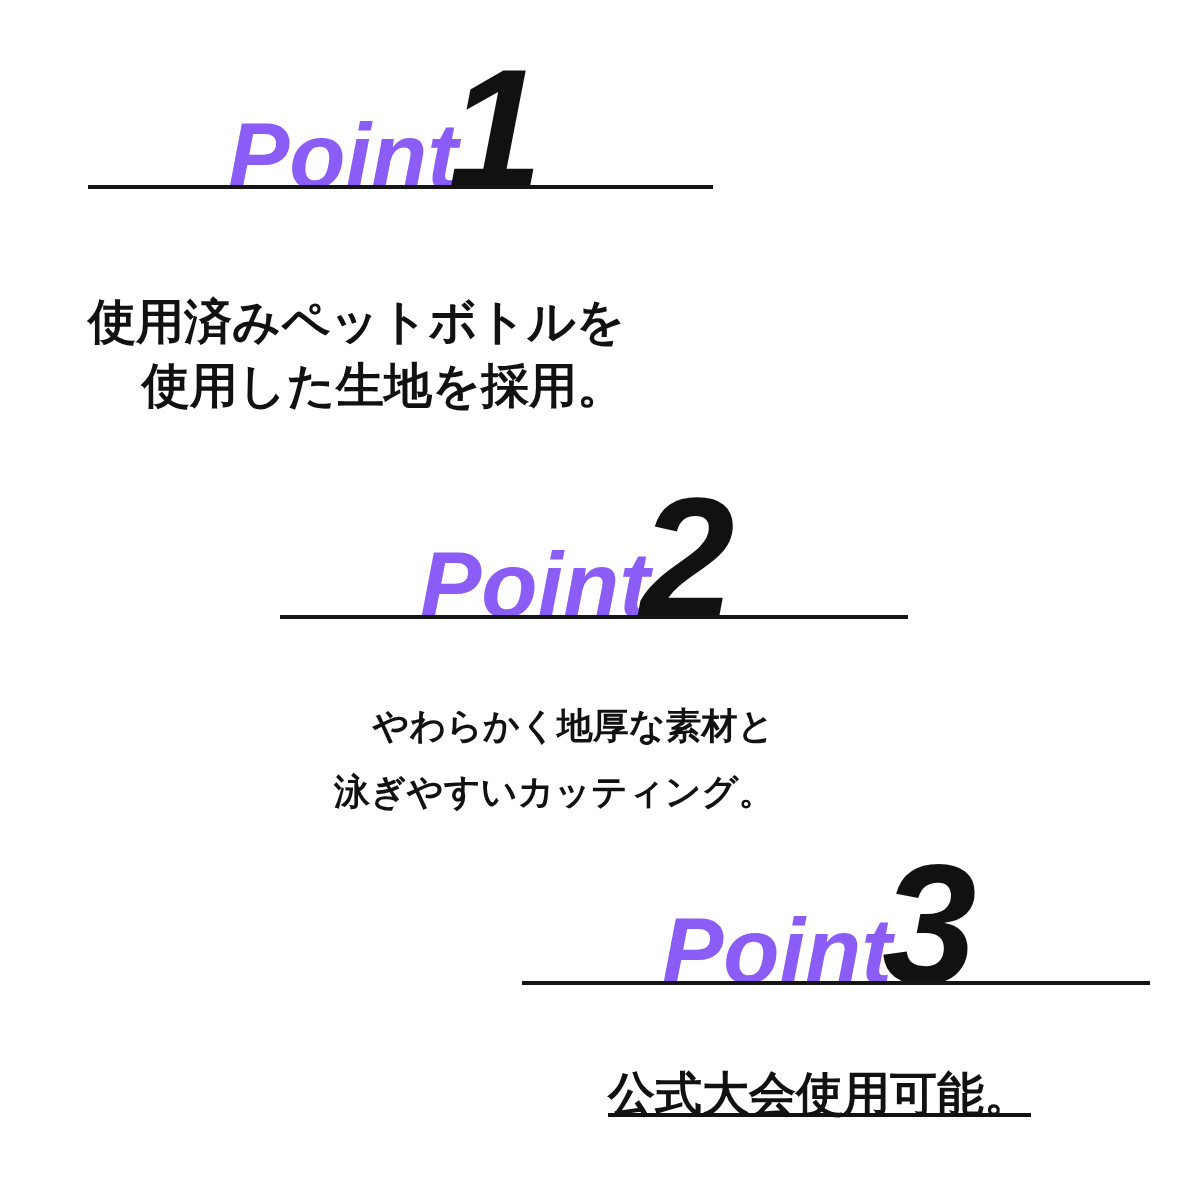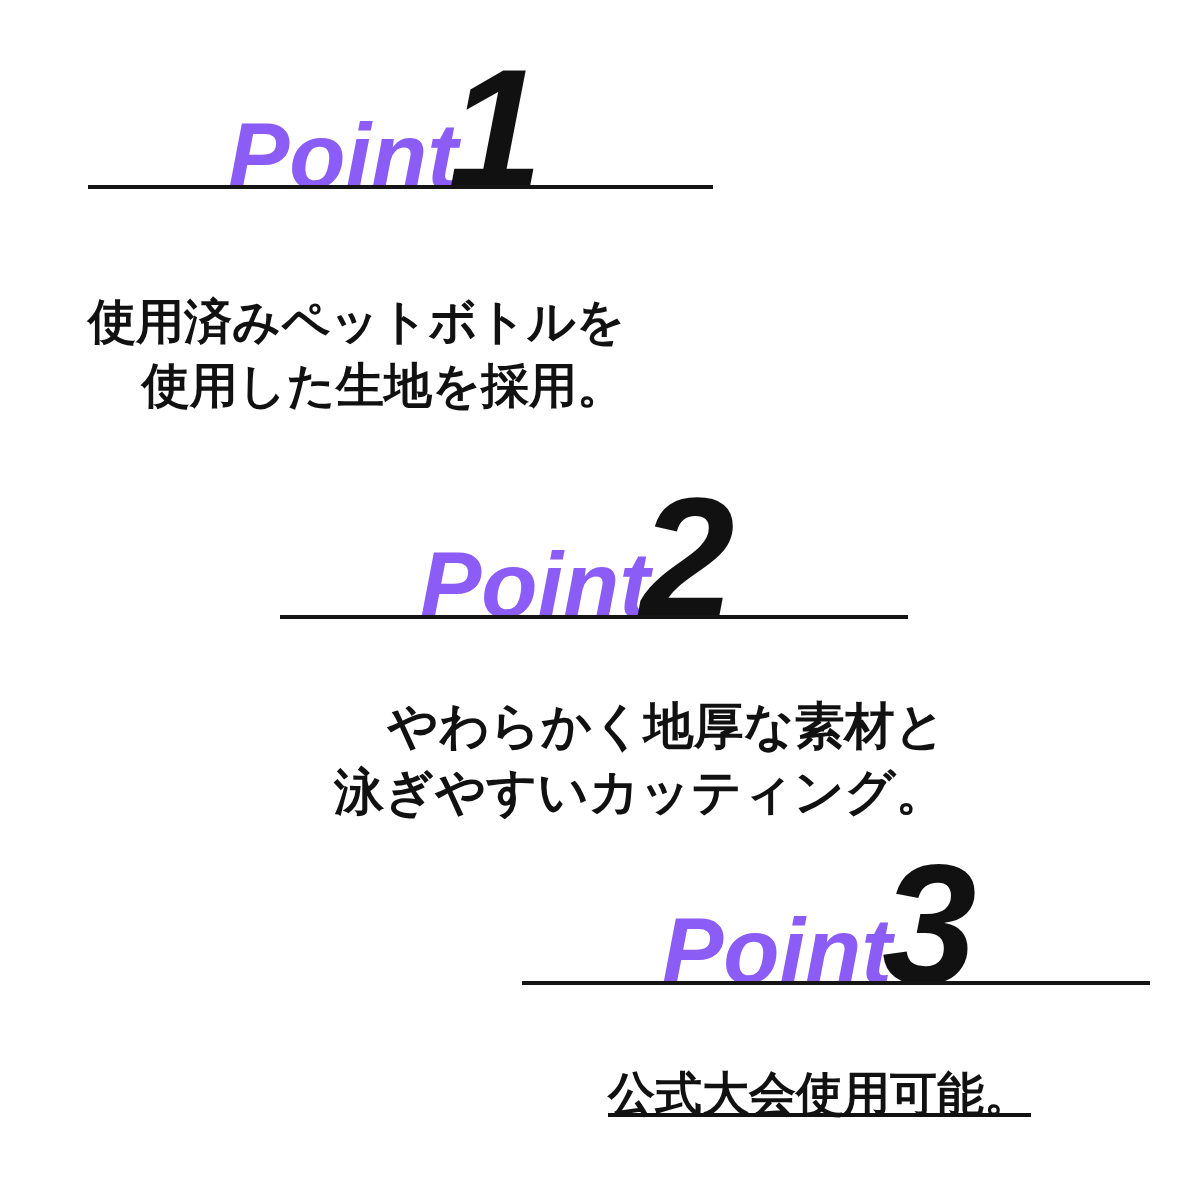--- a/index.html
+++ b/index.html
@@ -53,21 +53,21 @@
   
   #s1-line  { left: 88px;  top: 185px; width: 625px; }
   #s1-word  { left: 228px; top: 110px; }
   #s1-num   { left: 448px; top: 44px;  }
   #s1-text  { left: 88px;  top: 290px; font-size: 48px; line-height: 64px; }
 
   
   #s2-line  { left: 280px; top: 615px; width: 628px; }
   #s2-word  { left: 420px; top: 539px; }
   #s2-num   { left: 640px; top: 473px; }
-  #s2-text  { left: 334px; top: 693px; font-size: 50px; line-height: 66px; }
+  #s2-text  { left: 334px; top: 693px; font-size: 36px; line-height: 66px; }
 
   
   #s3-line  { left: 522px; top: 981px; width: 628px; }
   #s3-word  { left: 662px; top: 905px; }
   #s3-num   { left: 882px; top: 839px; }
   #s3-text  { left: 608px; top: 1064px; font-size: 47px; line-height: 60px; text-decoration: underline; }
 </style>
 </head>
 <body>
 

